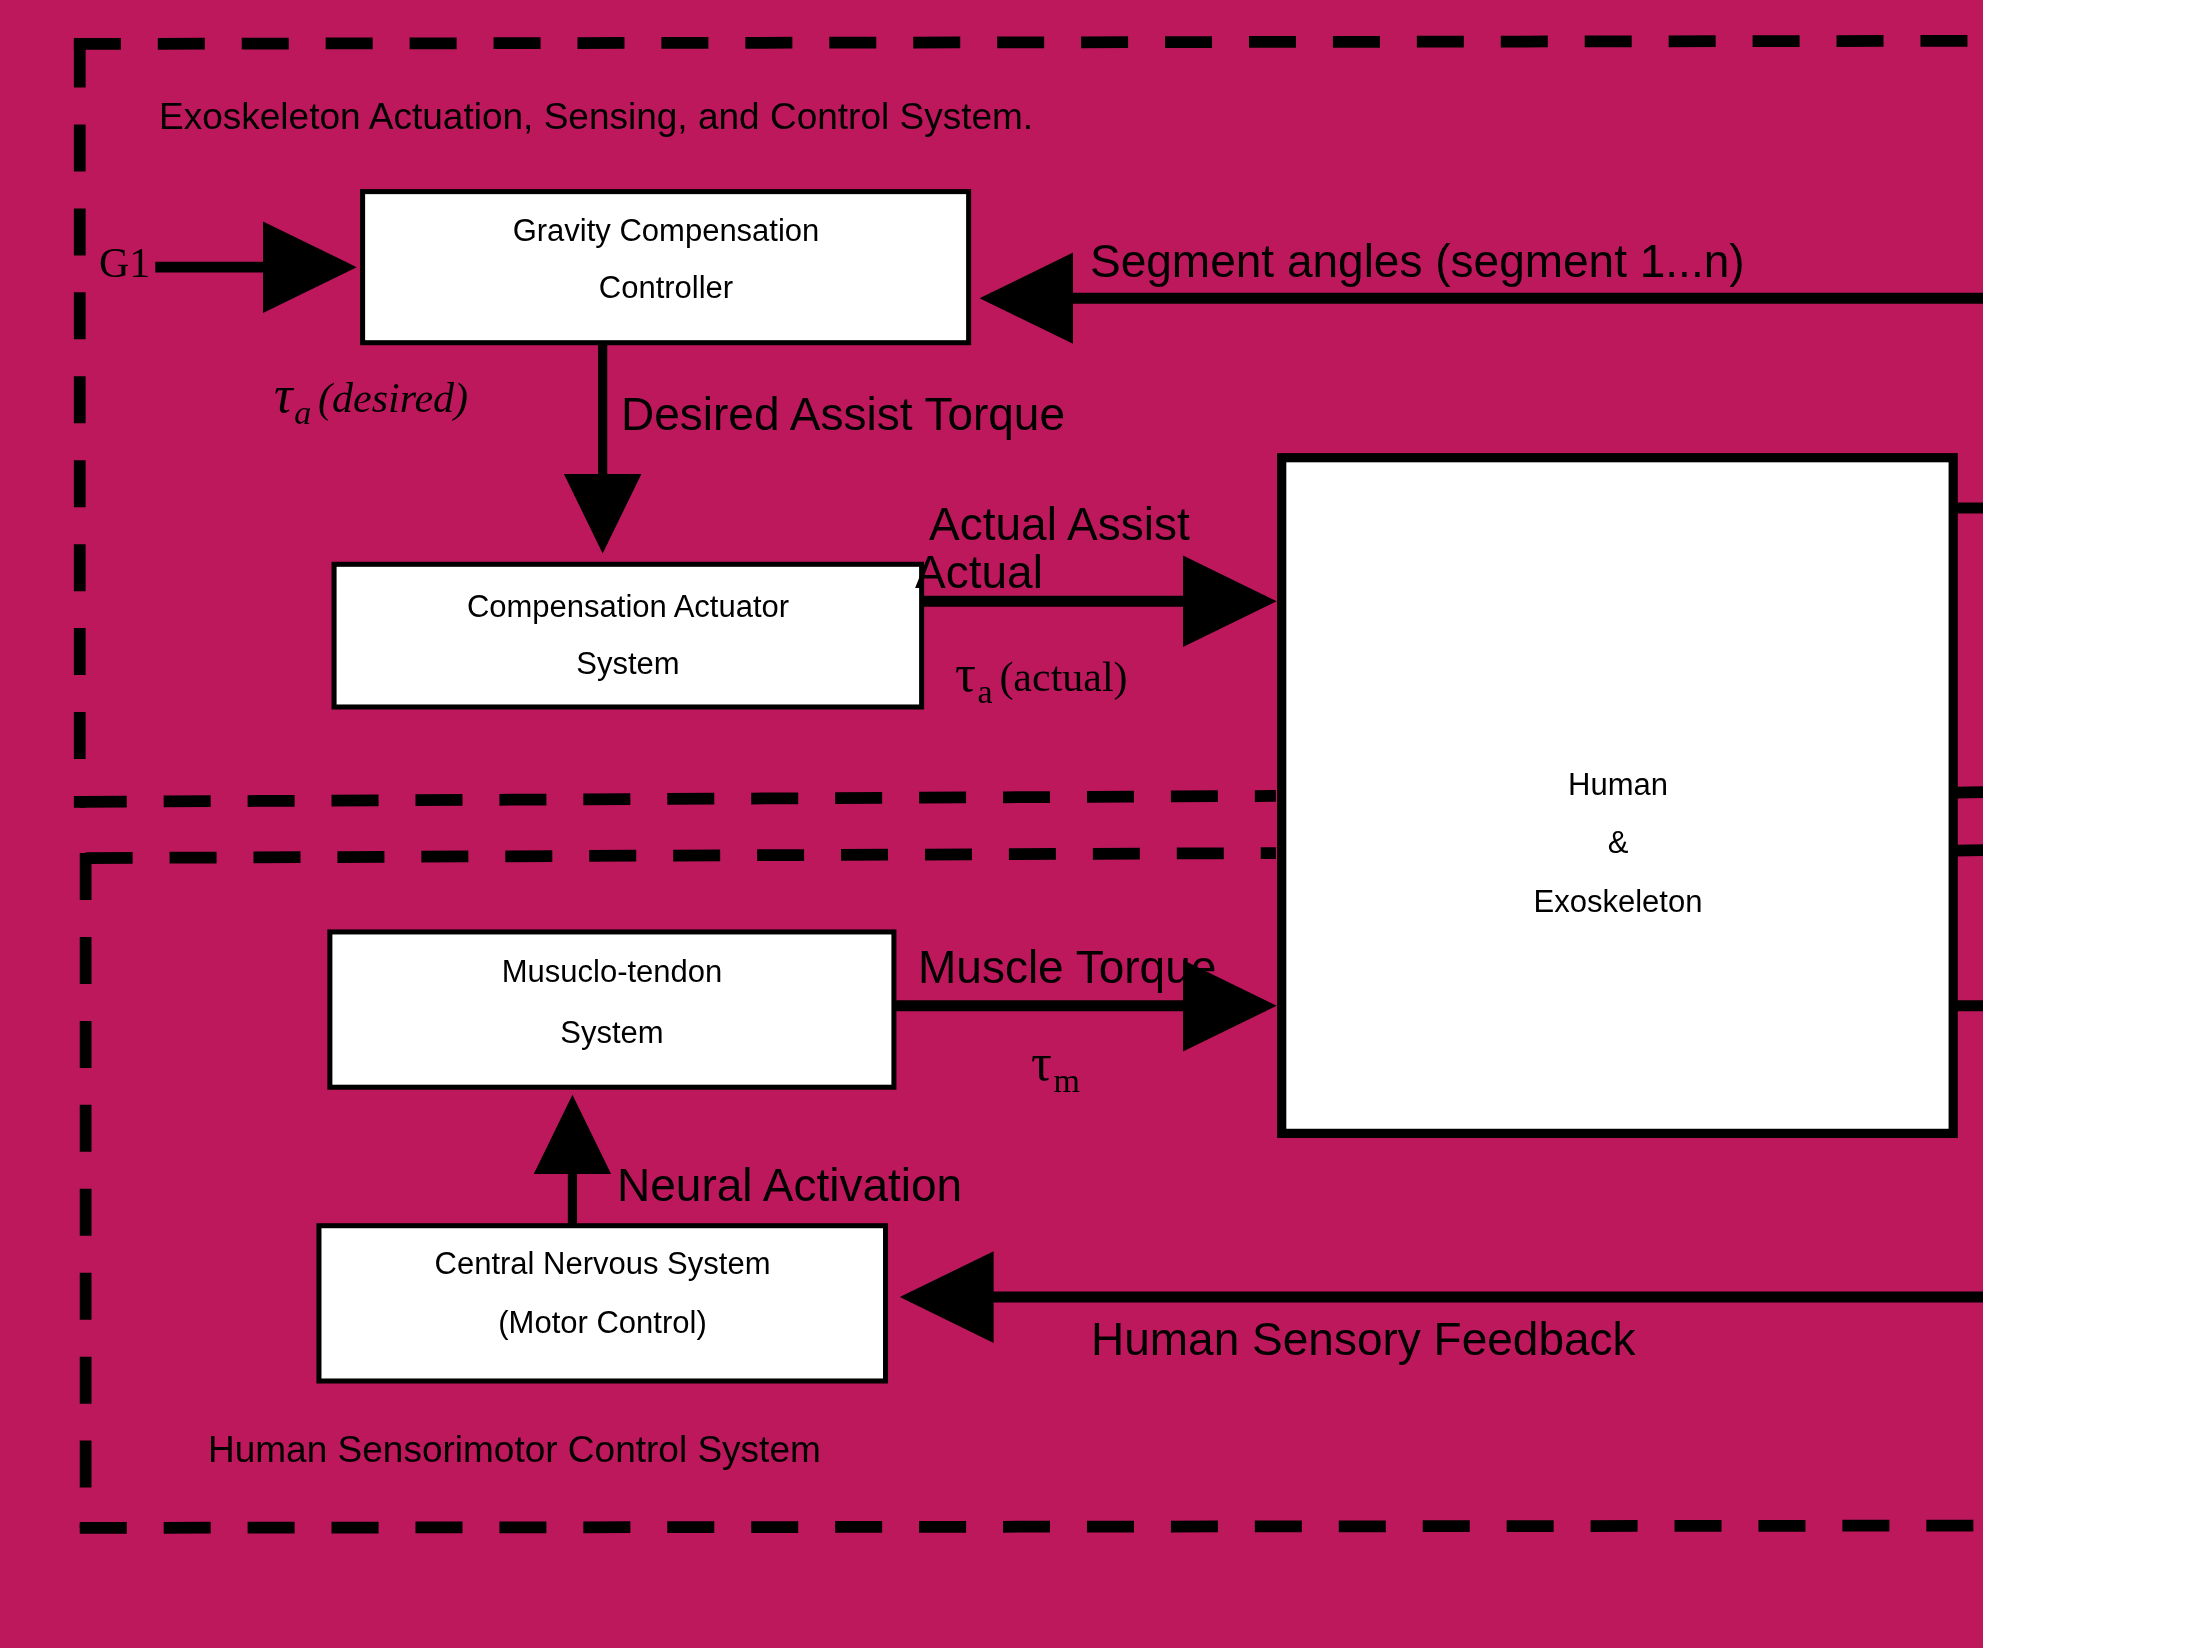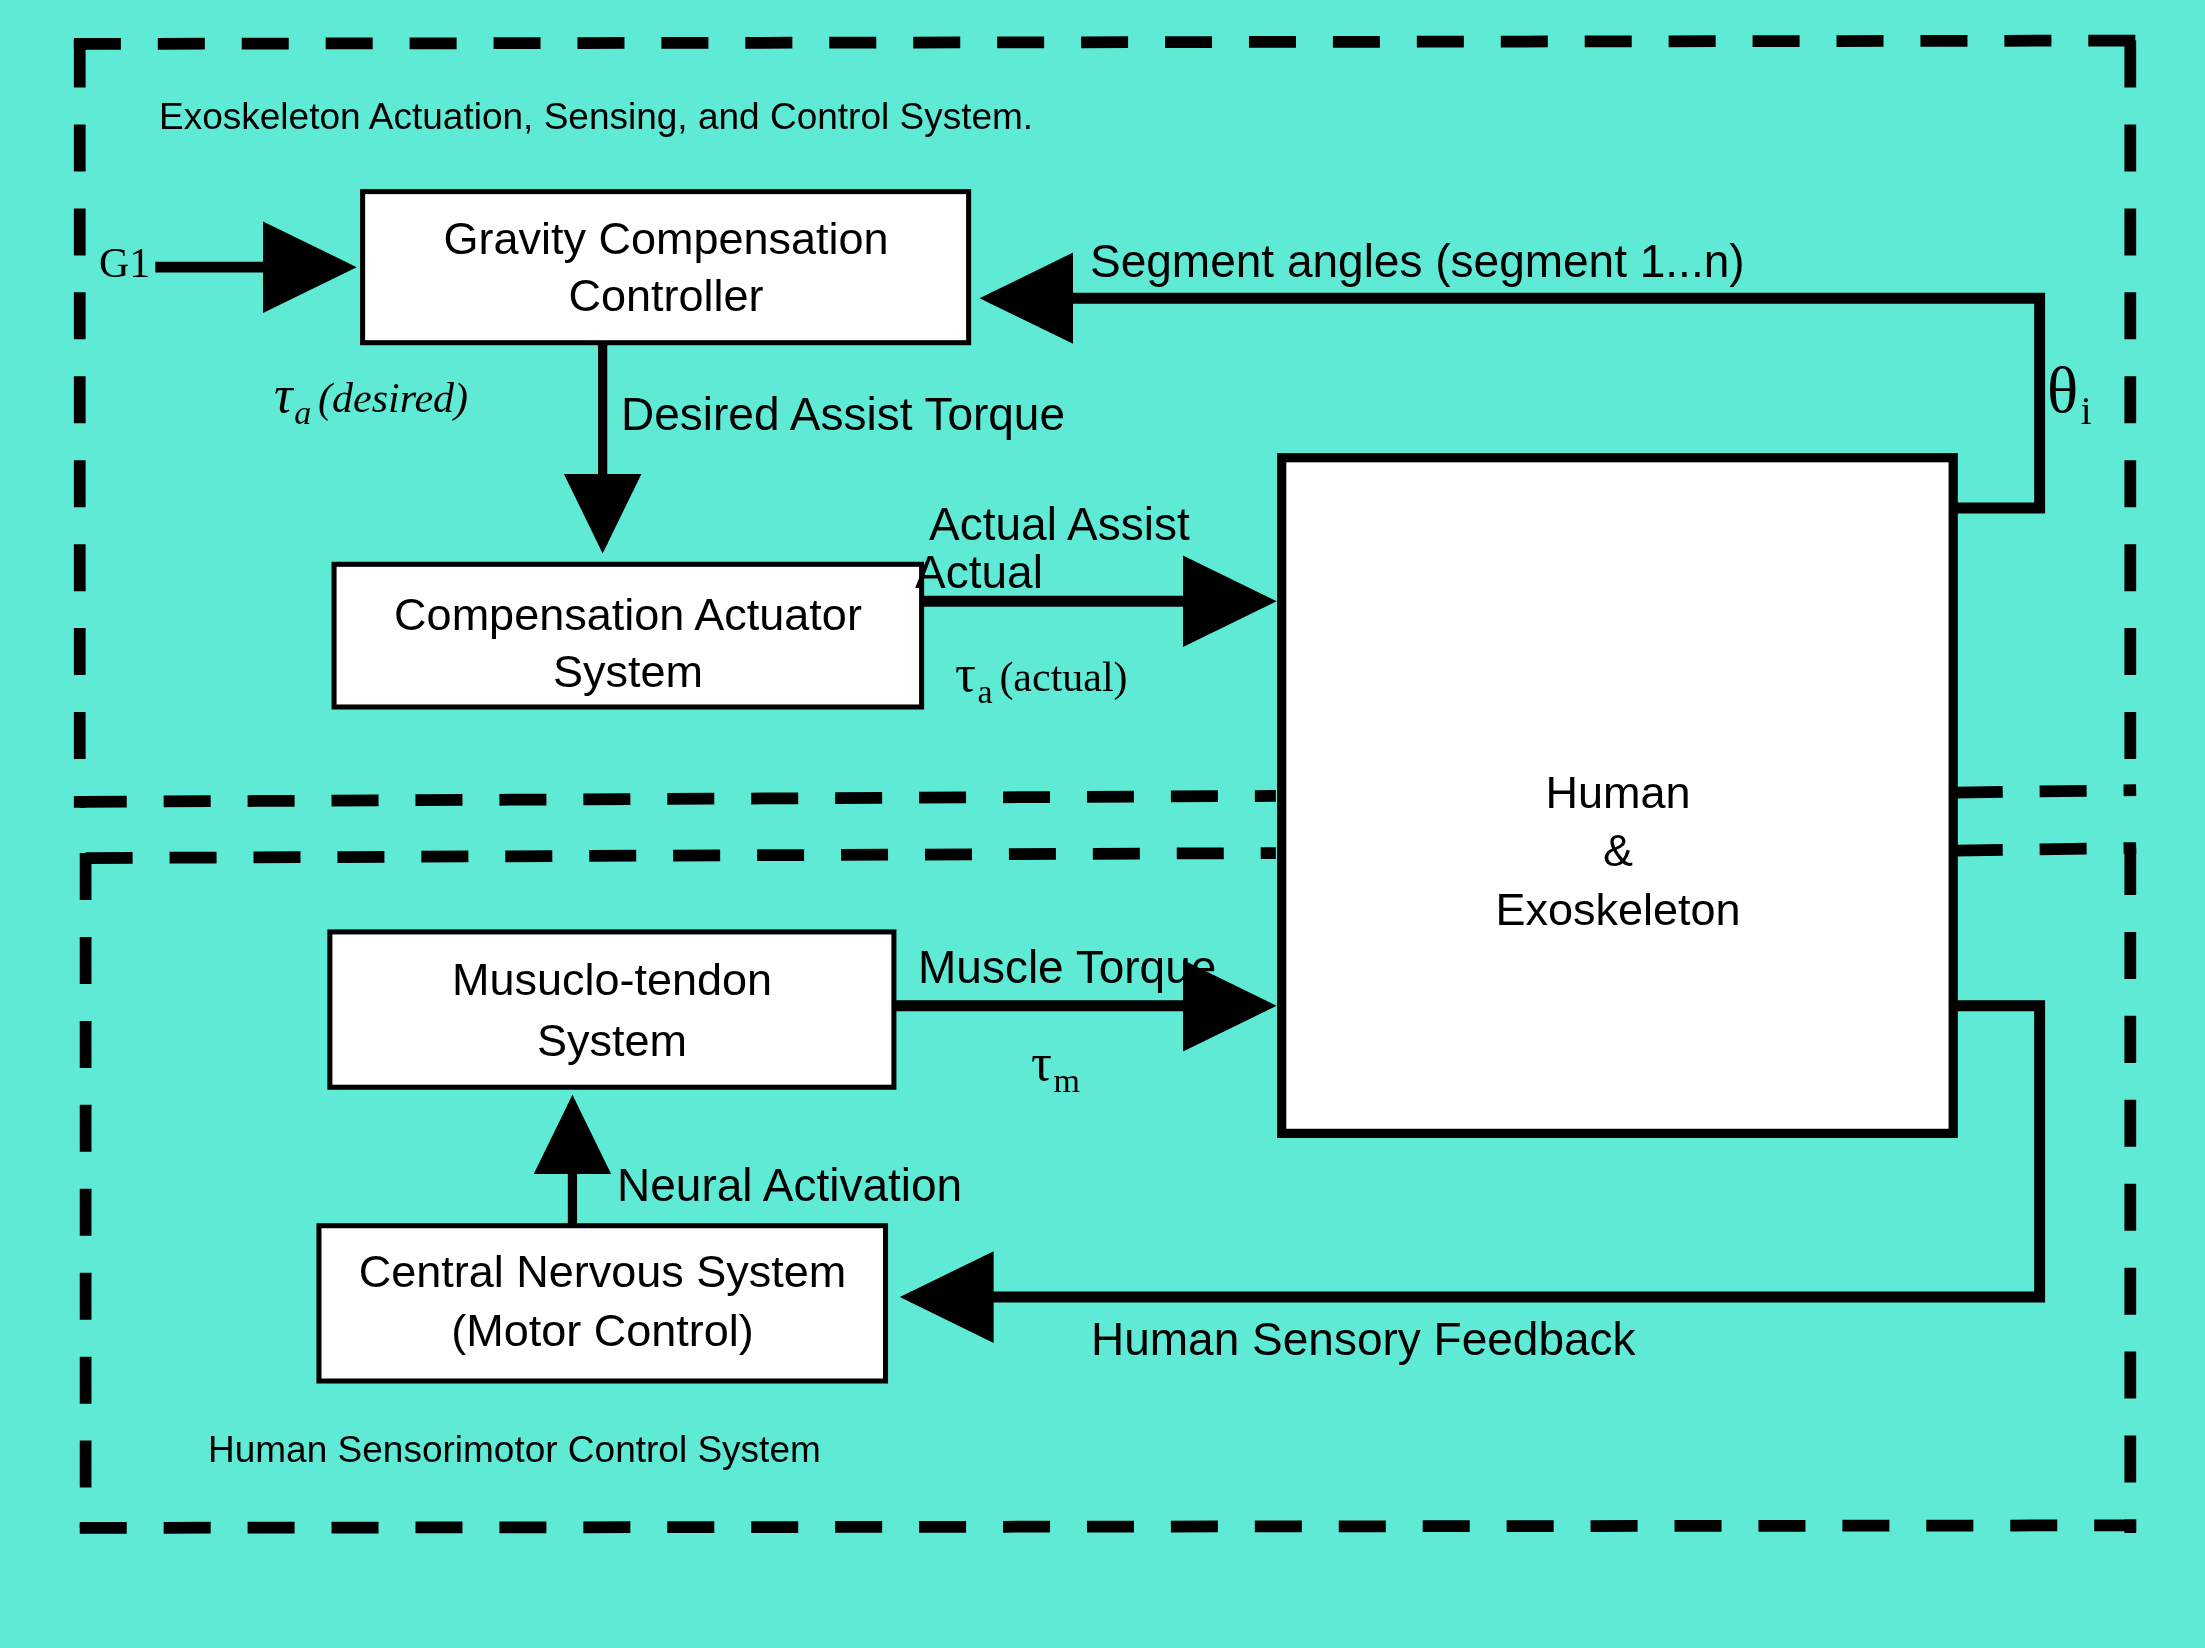--- a/index.html
+++ b/index.html
@@ -7,43 +7,43 @@
     margin: 0;
     padding: 0;
     background: #ffffff;
   }
   body {
     font-family: "Liberation Sans", sans-serif;
     color: #000000;
   }
   #canvas {
     position: relative;
-    width: 2205px;
+    width: 1983px;
     height: 1649px;
-    background: #5eead4;
+    background: #be185d;
     overflow: hidden;
   }
   svg.layer {
     position: absolute;
     top: 0;
     left: 0;
     width: 2205px;
     height: 1649px;
     pointer-events: none;
   }
   .lbl {
     position: absolute;
     font-family: "Liberation Sans", sans-serif;
     color: #000000;
     white-space: pre;
     line-height: 1.22;
   }
   .box-label {
     text-align: center;
-    font-size: 45px;
+    font-size: 31px;
   }
   .flow-label {
     font-size: 46px;
   }
   .region-label {
     font-size: 37px;
   }
   .sym {
     font-family: "Liberation Serif", serif;
     font-size: 52px;

